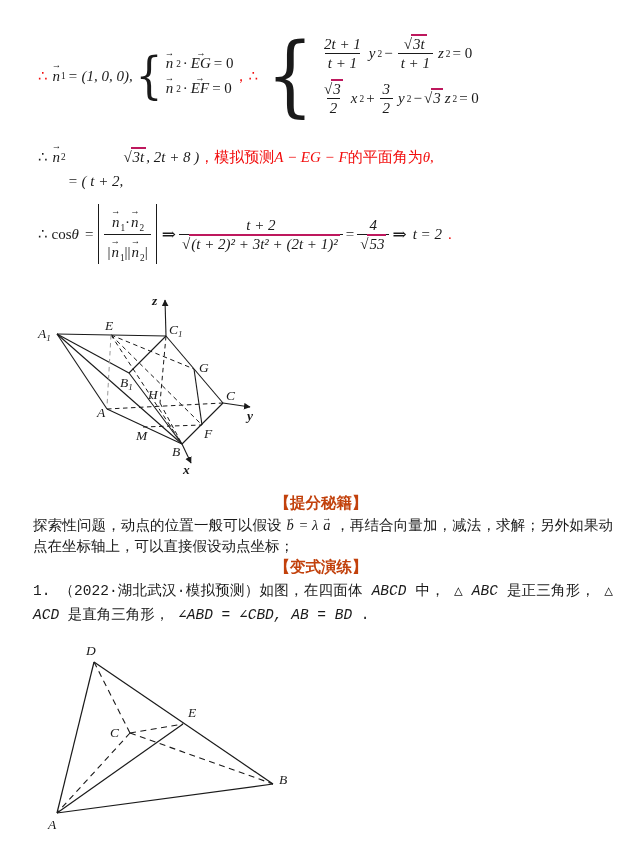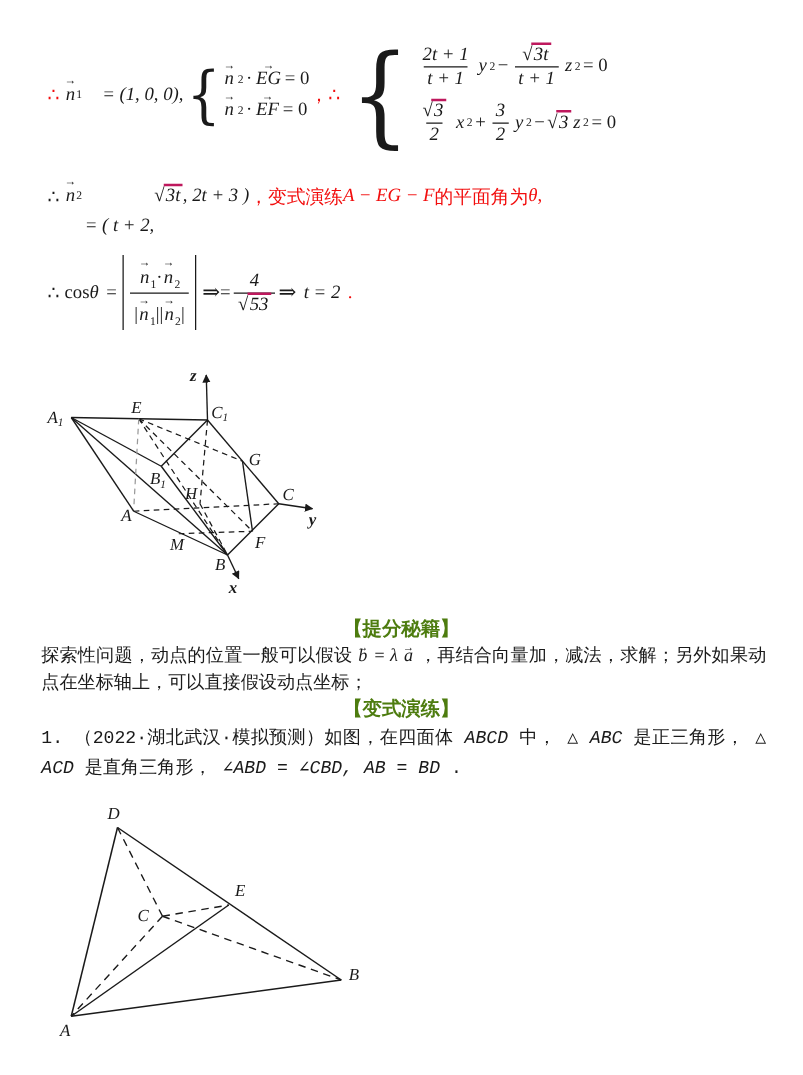--- a/index.html
+++ b/index.html
@@ -7,21 +7,21 @@
     position:relative; width:642px; height:860px; background:#ffffff;
     font-family:"Liberation Serif","DejaVu Serif",serif; color:#1a1a1a;
     overflow:hidden;
   }
   .abs { position:absolute; }
   
   .mline { display:flex; align-items:center; white-space:nowrap; font-size:15px; }
   .mi { font-style:italic; }
   .tf { font-size:15px; letter-spacing:1px; margin-right:3px; }
   .red { color:#f20d0d; }
-  .blue { color:#4d7c0f; }
+  .blue { color:#c2410c; }
   .vec { position:relative; font-style:italic; display:inline-block; padding:0 1px; }
   .vec::after { content:"→"; position:absolute; left:0; right:0; top:-0.78em;
                 text-align:center; font-size:0.62em; font-style:normal; }
   sub.ms { font-size:0.62em; }
   .frac { display:inline-flex; flex-direction:column; align-items:center;
           line-height:1.2; margin:0 3px; text-align:center;font-family:Liberation Serif, serif; }
   .frac .den { border-top:1px solid #1a1a1a; padding:0 3px; }
   .frac .num { padding:0 3px; }
   .rt  { white-space:nowrap; }
   .rt .rin { border-top:2px solid #be185d; margin-left:-1px; padding:0 2px; }
@@ -45,21 +45,21 @@
 </style>
 </head>
 <body>
 
 <div class="page">
 
   <div class="abs mline" style="top:34px; left:38px; height:84px;">
     <span class="tf red">∴</span>
     <span class="vec">n</span>
       <sub class="ms">1</sub>
-    <span class="mi" style="margin-left:16px;">= (1, 0, 0),</span>
+    <span class="mi" style="margin-left:2px;">= (1, 0, 0),</span>
     <span class="brace sm">{</span>
     <div class="syscol">
       <div class="sysrow">
         <span class="vec">n</span>
           <sub class="ms">2</sub>
         <span>·</span>
         <span class="vec">EG</span>
         <span>= 0</span>
       </div>
       <div class="sysrow">
@@ -112,23 +112,23 @@
       </div>
     </div>
   </div>
 
   <div class="abs mline" style="top:142px; left:38px; height:30px;">
     <span class="tf">∴</span>
     <span class="vec">n</span>
       <sub class="ms">2</sub>
     <span class="mi" style="margin-left:2px;margin-top:48px;">= ( t + 2,</span>
     <span class="rt mi"><span>√</span><span class="rin">3t</span></span>
-    <span class="mi">, 2t + 3 )</span>
+    <span class="mi">, 2t + 8 )</span>
     <span class="red">，</span>
-    <span class="red">变式演练 </span>
+    <span class="red">模拟预测 </span>
     <span class="red mi">A − EG − F</span>
     <span class="red"> 的平面角为</span>
     <span class="red mi">θ</span>
     <span class="red">,</span>
   </div>
 
   <div class="abs mline" style="top:196px; left:38px; height:76px;">
     <span class="tf">∴</span>
     <span>cos</span>
     <span class="mi">θ</span>
@@ -140,20 +140,24 @@
         <span class="num" style="padding-top:9px;">
           <span class="vec">n</span><sub class="ms">1</sub><span>·</span><span class="vec">n</span><sub class="ms">2</sub>
         </span>
         <span class="den" style="padding-top:8px;text-align:center;">
           <span>|</span><span class="vec">n</span><sub class="ms">1</sub><span>|</span><span>|</span><span class="vec">n</span><sub class="ms">2</sub><span>|</span>
         </span>
       </span>
       <span class="abar"></span>
     </span>
     <span style="font-size:17px;">⇒</span>
+    <span class="frac mi">
+      <span class="num">t + 2</span>
+      <span class="den rt"><span>√</span><span class="rin">(t + 2)² + 3t² + (2t + 1)²</span></span>
+    </span>
     <span>=</span>
     <span class="frac mi">
       <span class="num">4</span>
       <span class="den rt"><span>√</span><span class="rin">53</span></span>
     </span>
     <span style="font-size:17px;">⇒</span>
     <span class="gap"></span>
     <span class="mi">t = 2</span>
     <span class="red" style="margin-left:6px;">.</span>
   </div>

